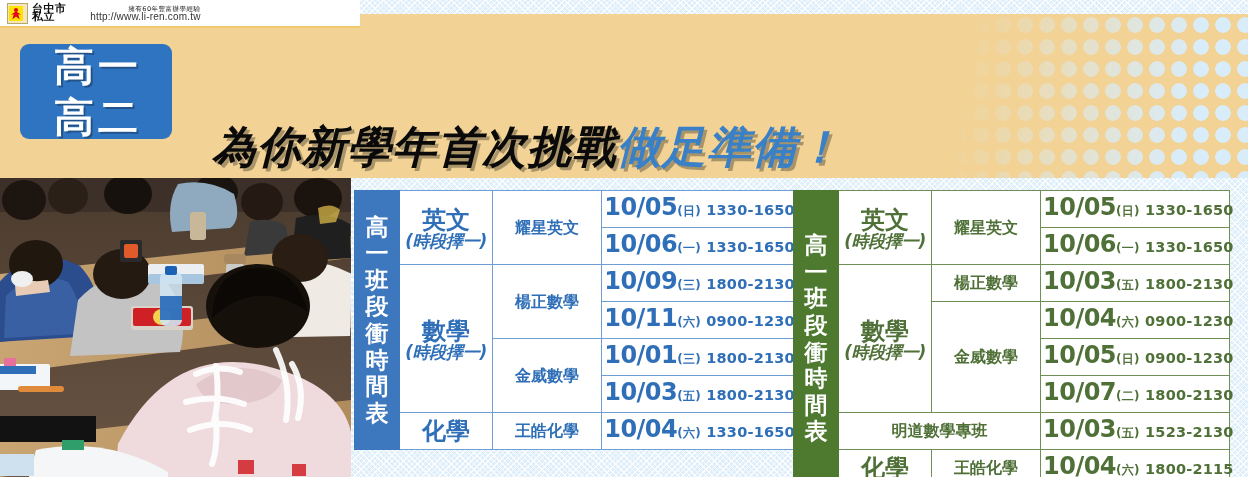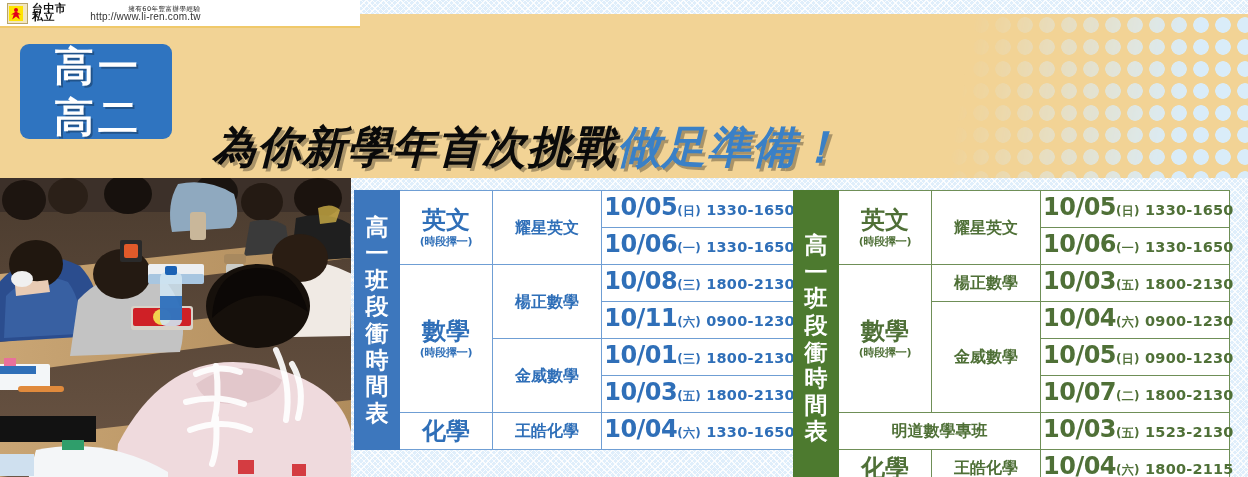--- a/index.html
+++ b/index.html
@@ -120,21 +120,21 @@
   .right table.sched td{border-color:#6f8f57;color:#4f7037;}
 
   td.vhead{
     width:40px;background:#3d77bd;color:#ffffff !important;border-color:#3d77bd !important;
     font-size:23px;line-height:26.6px;font-weight:bold;padding:3px 0;
   }
   .right td.vhead{background:#4d7a2f;border-color:#4d7a2f !important;}
   td.vhead .vtxt{display:block;writing-mode:horizontal-tb;}
 
   td.subject{width:88px;font-size:24px;font-weight:bold;line-height:27px;}
-  td.subject .note{display:block;font-size:11px;font-weight:bold;line-height:15px;letter-spacing:-.3px;}
+  td.subject .note{display:block;font-size:17px;font-weight:bold;line-height:15px;letter-spacing:-.3px;font-style:italic;}
   td.teacher{width:104px;font-size:16px;font-weight:bold;line-height:26px;}
   td.teacher.wide{width:192px;}
   td.slot{font-size:15px;font-weight:bold;line-height:22px;height:36px;white-space:nowrap;letter-spacing:.2px;}
   td.slot .d{font-size:24px;font-weight:bold;letter-spacing:-.5px;}
   td.slot .w{font-size:12px;}
   td.slot .t{font-size:14.5px;letter-spacing:.2px;}
 </style>
 </head>
 <body>
 
@@ -268,21 +268,21 @@
         </tr>
         <tr>
           <td class="slot"><span class="d">10/06</span><span class="w">(一)</span> <span class="t">1330-1650</span></td>
         </tr>
         <tr>
           <td class="subject" rowspan="4">
             <span>數學</span>
             <span class="note">(時段擇一)</span>
           </td>
           <td class="teacher" rowspan="2">楊正數學</td>
-          <td class="slot"><span class="d">10/08</span><span class="w">(三)</span> <span class="t">1800-2130</span></td>
+          <td class="slot"><span class="d">10/09</span><span class="w">(三)</span> <span class="t">1800-2130</span></td>
         </tr>
         <tr>
           <td class="slot"><span class="d">10/11</span><span class="w">(六)</span> <span class="t">0900-1230</span></td>
         </tr>
         <tr>
           <td class="teacher" rowspan="2">金威數學</td>
           <td class="slot"><span class="d">10/01</span><span class="w">(三)</span> <span class="t">1800-2130</span></td>
         </tr>
         <tr>
           <td class="slot"><span class="d">10/03</span><span class="w">(五)</span> <span class="t">1800-2130</span></td>

